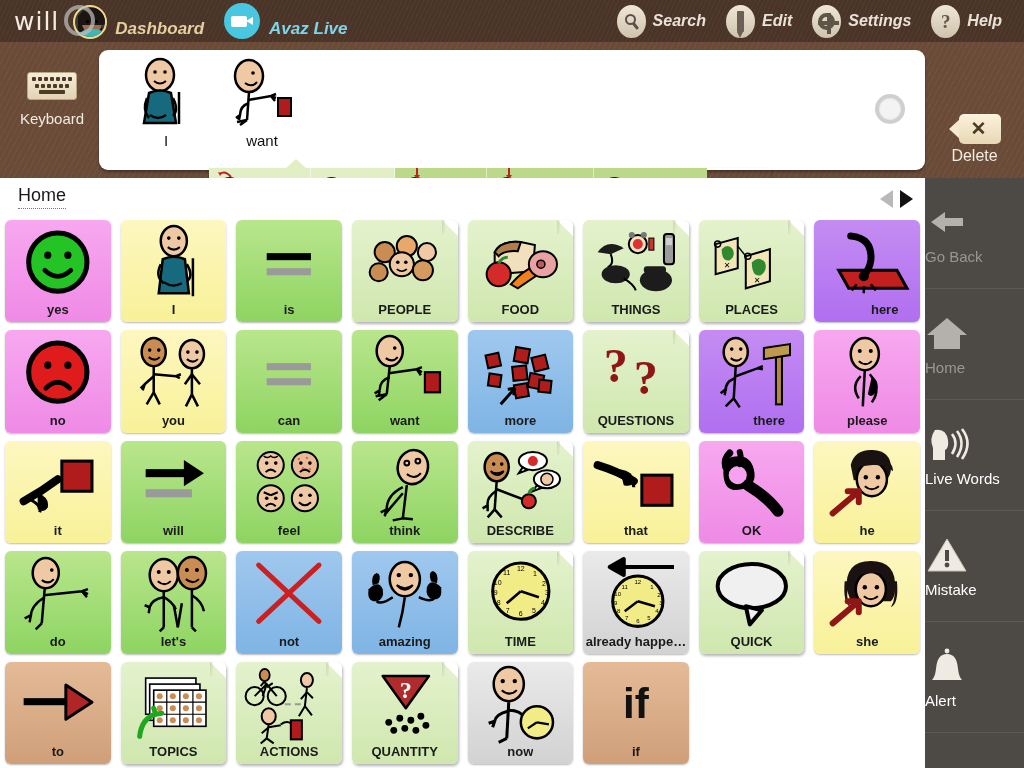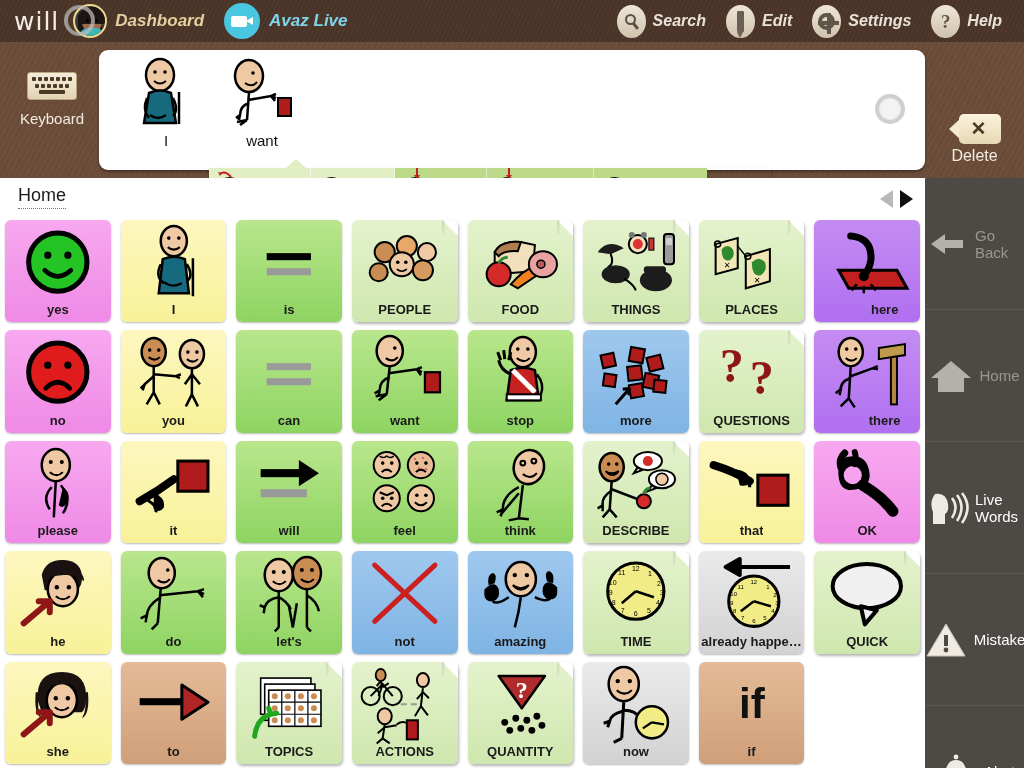--- a/index.html
+++ b/index.html
@@ -16,21 +16,21 @@
     position: absolute; left: 0; top: 0; width: 1024px; height: 42px;
     background: #4a3428;
     background-image: repeating-linear-gradient(115deg, rgba(255,255,255,0.035) 0 1px, rgba(0,0,0,0) 1px 4px);
     display: flex; align-items: center;
   }
   .brand {
     color: #f3ece3; font-size: 25px; letter-spacing: 1px;
     margin-left: 14px; font-family: "DejaVu Sans", sans-serif;
     font-weight: 400;
   }
-  .topleft-group { display: flex; align-items: center; gap: 0; margin-left: 14px; }
+  .topleft-group { display: flex; align-items: flex-end; gap: 0; margin-left: 14px; }
   .avatar {
     width: 34px; height: 34px; border-radius: 50%;
     background: #3b3b3b; border: 2px solid #f0d98c;
     position: relative; overflow: hidden; flex: none;
   }
   .avatar .face {
     position: absolute; left: 7px; top: 5px; width: 20px; height: 21px;
     border-radius: 50% 50% 45% 45%; background: #9a6b4f;
   }
   .avatar .hair {
@@ -195,22 +195,22 @@
   .bg-green  { background: linear-gradient(#b9e68c, #8ed462); }
   .bg-folder { background: linear-gradient(#e4f2cd, #cfe7ae); }
   .bg-purple { background: linear-gradient(#c48cf2, #b06ff0); padding-left: 35px; }
   .bg-blue   { background: linear-gradient(#9fc8ee, #7fb4e4); }
   .bg-grey   { background: linear-gradient(#eaeaea, #d2d2d2); }
   .bg-tan    { background: linear-gradient(#e4bb97, #cf9f79); }
 
   
   .rsb { position: absolute; left: 925px; top: 178px; width: 99px; height: 590px; background: #4d4a45; }
   .rsb-item {
-    height: 132px; border-bottom: 1px solid #5d5a55;
-    display: flex; align-items: center; justify-content: center; gap: 6px;
+    height: 111px; border-bottom: 1px solid #5d5a55;
+    display: flex; flex-direction: column; align-items: flex-start; justify-content: center; gap: 6px;
   }
   .rsb-label { font-size: 15px; color: #fff; }
   .rsb-item.disabled .rsb-label { color: #9a9691; }
   .rsb-ico { width: 44px; height: 40px; position: relative; }
 
   svg { display: block; overflow: visible; }
 </style>
 </head>
 <body>
 
@@ -599,38 +599,20 @@
               <circle cx="40" cy="16" r="1.8" fill="#000"></circle>
               <path d="M31 26 q7 5 12 -1" stroke="#000" stroke-width="2" fill="none"></path>
               <line x1="35" y1="34" x2="32" y2="62" stroke="#000" stroke-width="2.5"></line>
               <path d="M34 41 L62 37 M62 37 l5 3 M62 37 l5 -2 M62 37 l4 6" stroke="#000" stroke-width="2.5" fill="none"></path>
               <path d="M35 45 q-10 3 -10 13 M25 58 l-5 3 M25 58 l-1 6" stroke="#000" stroke-width="2.5" fill="none"></path>
               <path d="M32 62 l-8 6 M32 62 l-11 2" stroke="#000" stroke-width="2.5" fill="none"></path>
               <rect x="70" y="40" width="15" height="20" fill="#b01c1c" stroke="#000" stroke-width="2.2"></rect>
             </svg>
           </div>
           <div class="lbl">want</div>
-        </div>
-      </div>
-      <div class="cellwrap">
-        <div class="cell bg-green">
-          <div class="art">
-            <svg preserveAspectRatio="xMidYMid meet" width="100%" height="100%" viewBox="0 0 100 80">
-              <ellipse cx="52" cy="20" rx="13" ry="15" fill="#eec9a4" stroke="#000" stroke-width="2.5"></ellipse>
-              <circle cx="47" cy="17" r="1.8" fill="#000"></circle>
-              <circle cx="57" cy="17" r="1.8" fill="#000"></circle>
-              <path d="M46 26 q7 6 13 0" stroke="#000" stroke-width="2" fill="none"></path>
-              <path d="M40 38 q12 -5 24 0 l4 30 h-32z" fill="#c62222" stroke="#000" stroke-width="2.5"></path>
-              <path d="M42 38 l22 22" stroke="#fff" stroke-width="5"></path>
-              <rect x="36" y="62" width="34" height="6" fill="#fff" stroke="#000" stroke-width="2"></rect>
-              <path d="M40 42 q-10 -4 -12 -14 M30 28 l-3 -8 M34 27 l-1 -9 M38 28 l2 -8" stroke="#000" stroke-width="3" fill="none"></path>
-              <path d="M66 42 q8 10 4 20" stroke="#000" stroke-width="2.5" fill="none"></path>
-            </svg>
-          </div>
-          <div class="lbl">stop</div>
         </div>
       </div>
       <div class="cellwrap">
         <div class="cell bg-blue">
           <div class="art">
             <svg preserveAspectRatio="xMidYMid meet" width="100%" height="100%" viewBox="0 0 100 80">
               <g fill="#b01c1c" stroke="#000" stroke-width="2">
                 <rect x="16" y="22" width="13" height="13" transform="rotate(-12 22 28)"></rect>
                 <rect x="18" y="42" width="12" height="12" transform="rotate(8 24 48)"></rect>
                 <rect x="44" y="16" width="14" height="14" transform="rotate(10 51 23)"></rect>

